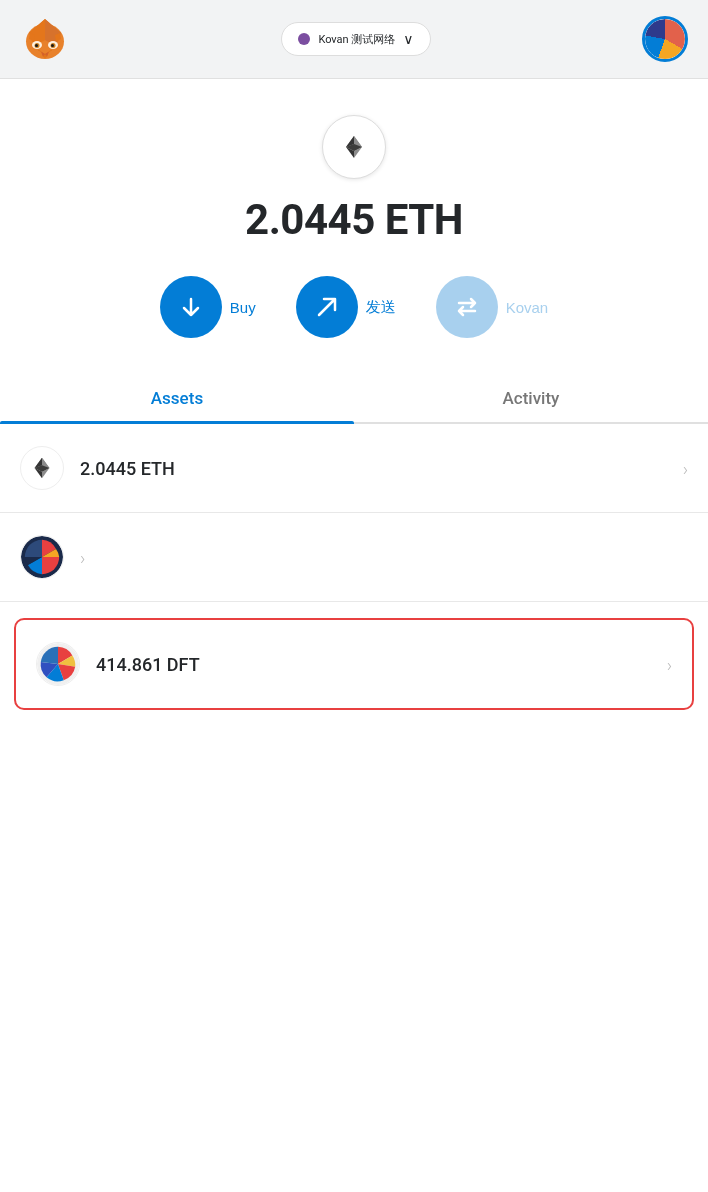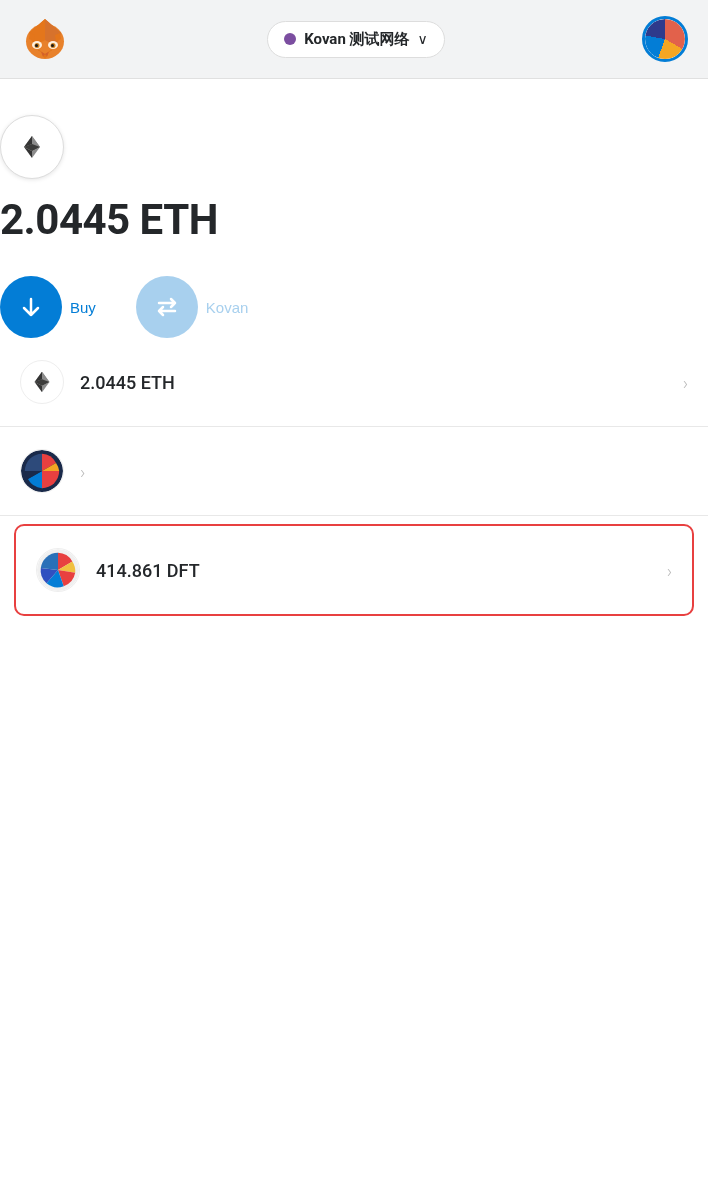--- a/index.html
+++ b/index.html
@@ -35,23 +35,23 @@
       cursor: pointer;
     }
     .network-dot {
       width: 12px;
       height: 12px;
       border-radius: 50%;
       background: #7b4ea0;
       flex-shrink: 0;
     }
     .network-name {
-      font-size: 15px;
+      font-size: 11px;
       color: #24272a;
-      font-weight: 700;
+      font-weight: 400;
     }
     .chevron-down {
       font-size: 14px;
       color: #24272a;
     }
     .avatar-circle {
       width: 46px;
       height: 46px;
       border-radius: 50%;
       border: 3px solid #037dd6;
@@ -65,20 +65,21 @@
       border-radius: 50%;
       background: conic-gradient(#e2614b 0deg 120deg, #f5a623 120deg 200deg, #037dd6 200deg 280deg, #2e3a8c 280deg 360deg);
     }
 
     
     .main {
       background: #fff;
       min-height: calc(1192px - 79px);
       display: flex;
       flex-direction: column;
+      align-items: center;
     }
 
     
     .eth-icon-wrapper {
       margin-top: 36px;
       width: 64px;
       height: 64px;
       border-radius: 50%;
       border: 1px solid #ddd;
       background: #fff;
@@ -177,21 +178,21 @@
       align-items: center;
       padding: 22px 20px;
       border-bottom: 1px solid #e8e8e8;
       cursor: pointer;
       background: #fff;
       position: relative;
     }
     .asset-item.highlighted {
       border: 2.5px solid #e84040;
       border-radius: 10px;
-      margin: 8px 14px;
+      margin: 16px 14px;
       width: calc(100% - 28px);
     }
     .asset-icon {
       width: 44px;
       height: 44px;
       border-radius: 50%;
       margin-right: 16px;
       flex-shrink: 0;
       display: flex;
       align-items: center;
@@ -275,32 +276,44 @@
 
     <button class="action-btn">
       <div class="action-circle blue-full">
         <svg width="26" height="26" viewBox="0 0 26 26" fill="none">
           <path d="M13 5 L13 21 M6 14 L13 21 L20 14" stroke="white" stroke-width="2.5" stroke-linecap="round" stroke-linejoin="round"></path>
         </svg>
       </div>
       <span class="action-label">Buy</span>
     </button>
 
+    <button class="action-btn">
+      <div class="action-circle blue-full">
+        <svg width="26" height="26" viewBox="0 0 26 26" fill="none">
+          <path d="M5 21 L21 5 M21 5 L10 5 M21 5 L21 16" stroke="white" stroke-width="2.5" stroke-linecap="round" stroke-linejoin="round"></path>
+        </svg>
+      </div>
+      <span class="action-label">发送</span>
+    </button>
 
     <button class="action-btn">
       <div class="action-circle blue-light">
         <svg width="26" height="26" viewBox="0 0 26 26" fill="none">
           <path d="M5 9 L21 9 M17 5 L21 9 L17 13" stroke="white" stroke-width="2.5" stroke-linecap="round" stroke-linejoin="round"></path>
           <path d="M21 17 L5 17 M9 13 L5 17 L9 21" stroke="white" stroke-width="2.5" stroke-linecap="round" stroke-linejoin="round"></path>
         </svg>
       </div>
       <span class="action-label light">Kovan</span>
     </button>
   </div>
 
+  <div class="tabs">
+    <div class="tab active">Assets</div>
+    <div class="tab">Activity</div>
+  </div>
 
   <div class="asset-list">
 
     <div class="asset-item">
       <div class="asset-icon eth-asset-icon">
         <svg width="26" height="26" viewBox="0 0 28 28" xmlns="http://www.w3.org/2000/svg">
           <polygon points="14,3 22,14 14,18 6,14" fill="#8c8c8c"></polygon>
           <polygon points="14,3 6,14 14,11" fill="#343434"></polygon>
           <polygon points="14,3 22,14 14,11" fill="#8c8c8c"></polygon>
           <polygon points="14,18 6,14 14,25" fill="#343434"></polygon>

